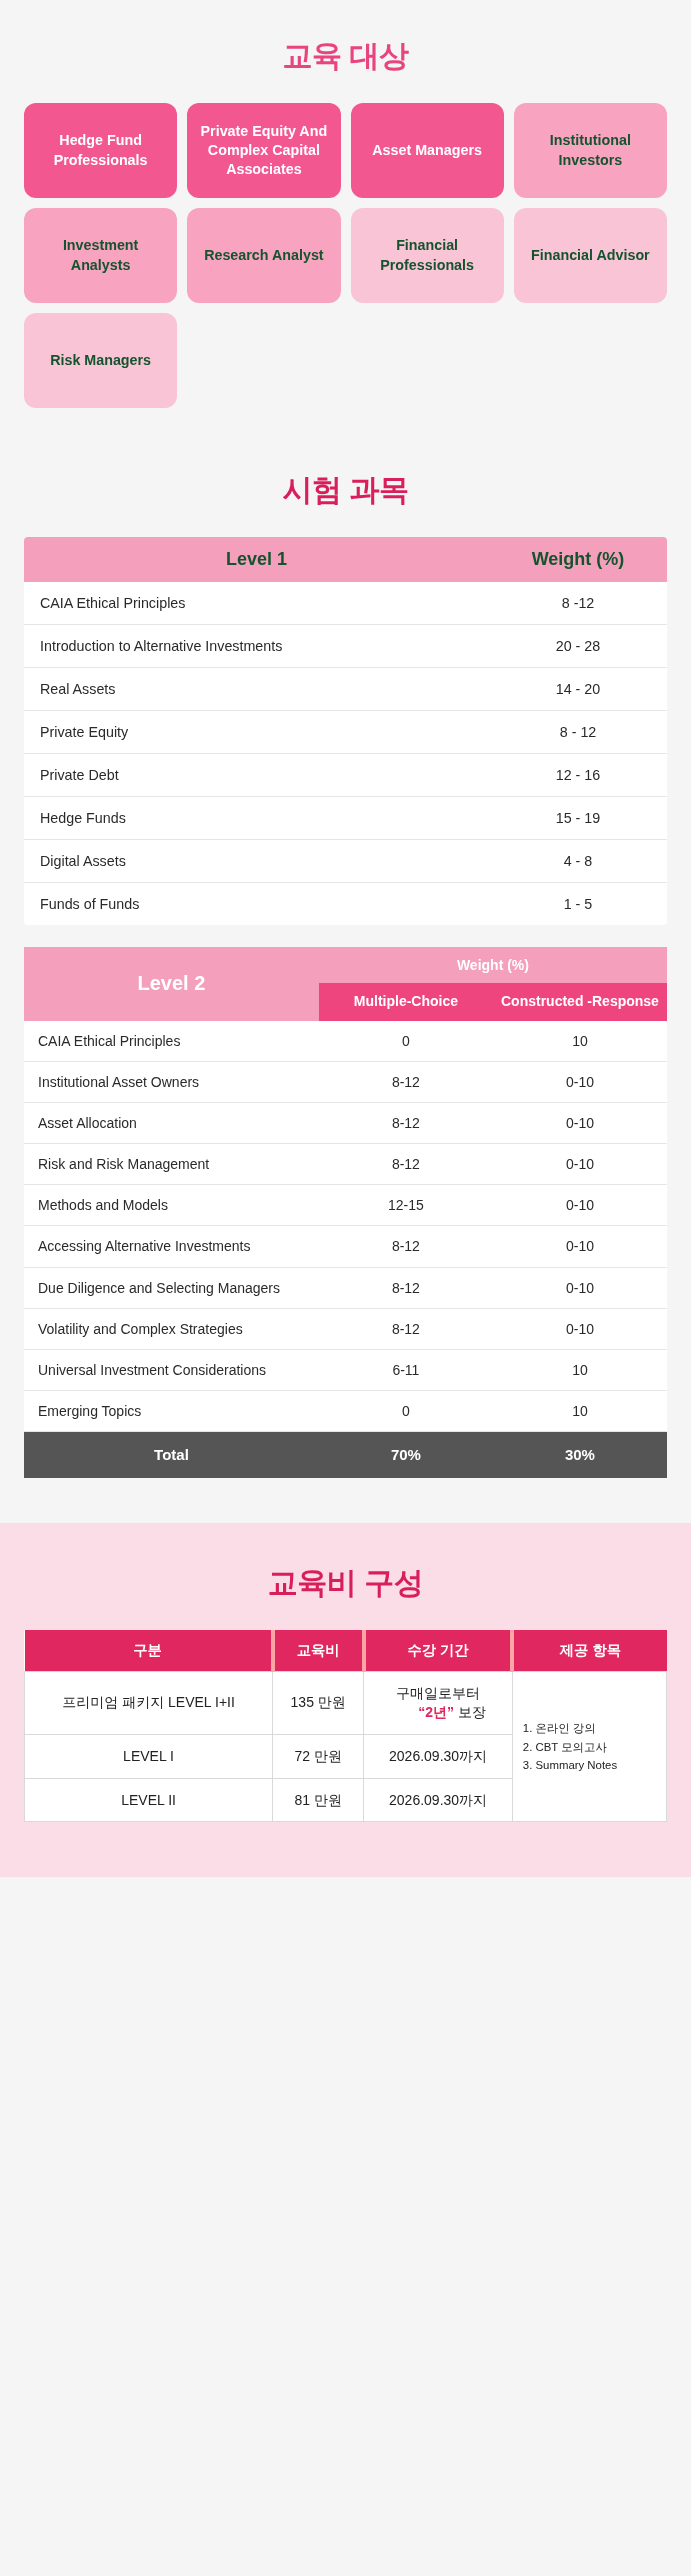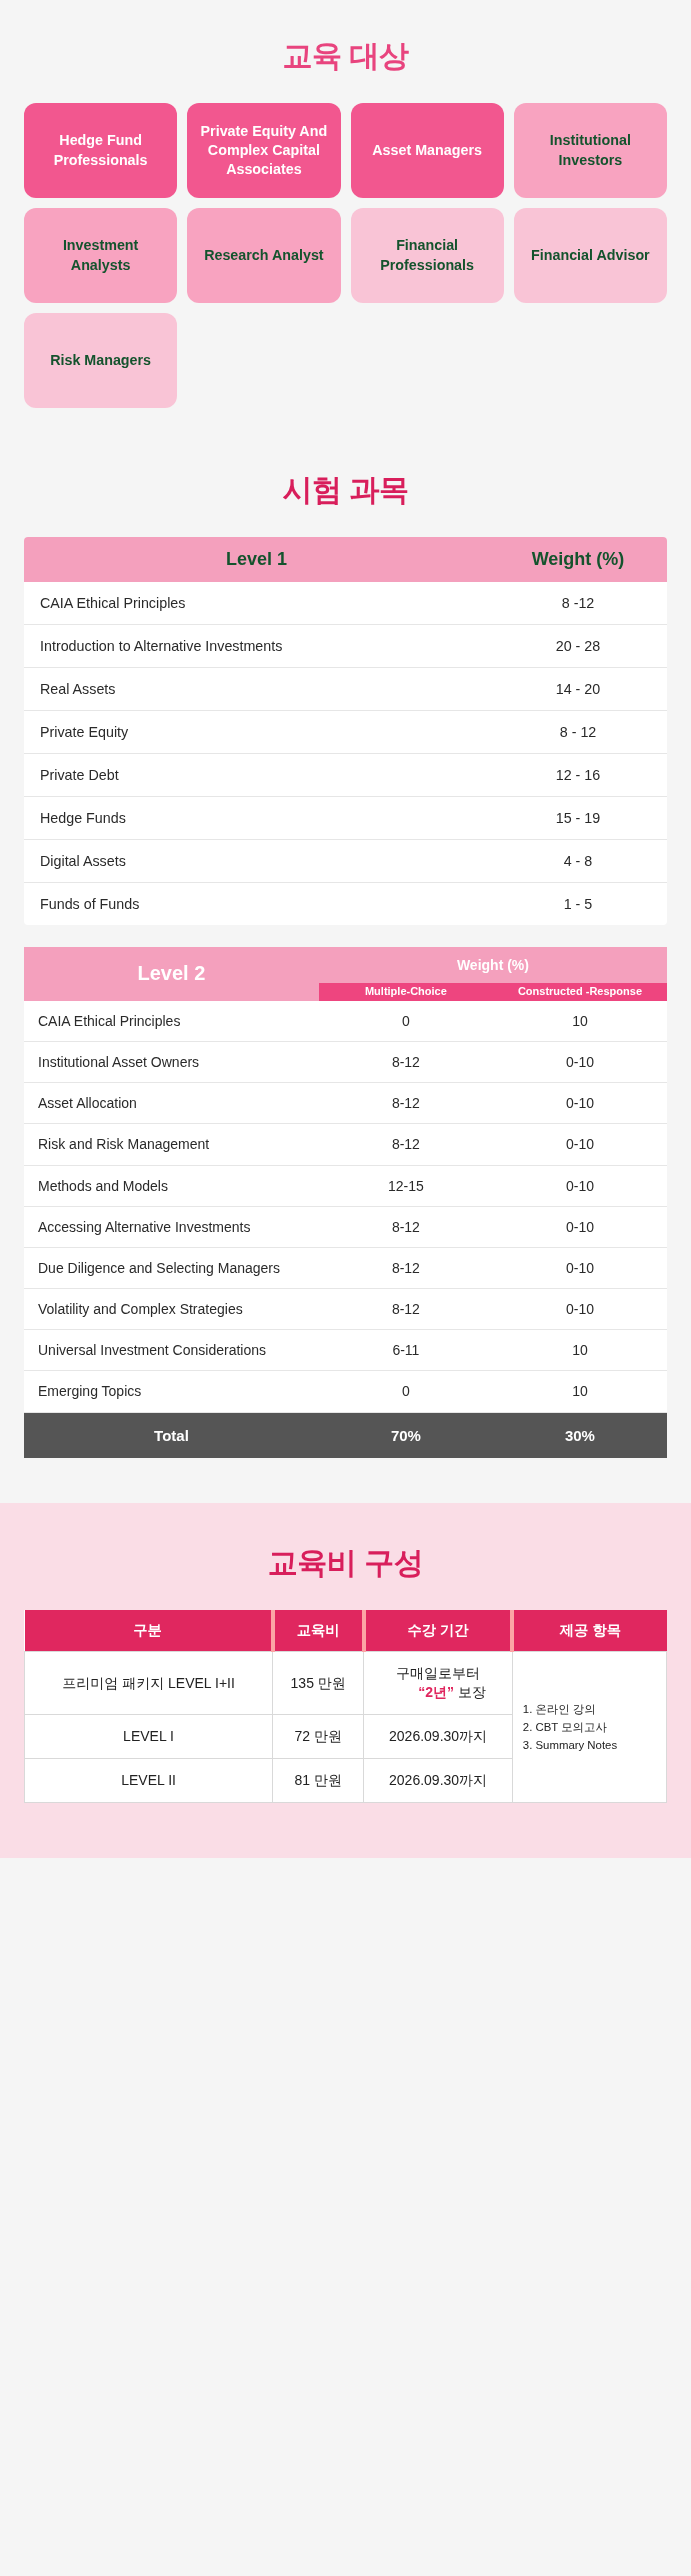--- a/index.html
+++ b/index.html
@@ -89,23 +89,23 @@
   }
   table.tbl2 th {
     background: #f4a0bd;
     color: #ffffff;
     font-weight: bold;
     padding: 10px 6px;
     font-size: 14px;
   }
   table.tbl2 th.sub {
     background: #ee457f;
-    font-size: 11px;
+    font-size: 14px;
     line-height: 1.25;
-    padding: 2px 4px;
+    padding: 10px 4px;
   }
   table.tbl2 th.lvl2 {
     width: 205px;
     text-align: center;
     font-size: 20px;
   }
   table.tbl2 td {
     font-size: 14px;
     padding: 11px 14px;
     border-bottom: 1px solid #e6e6e6;

